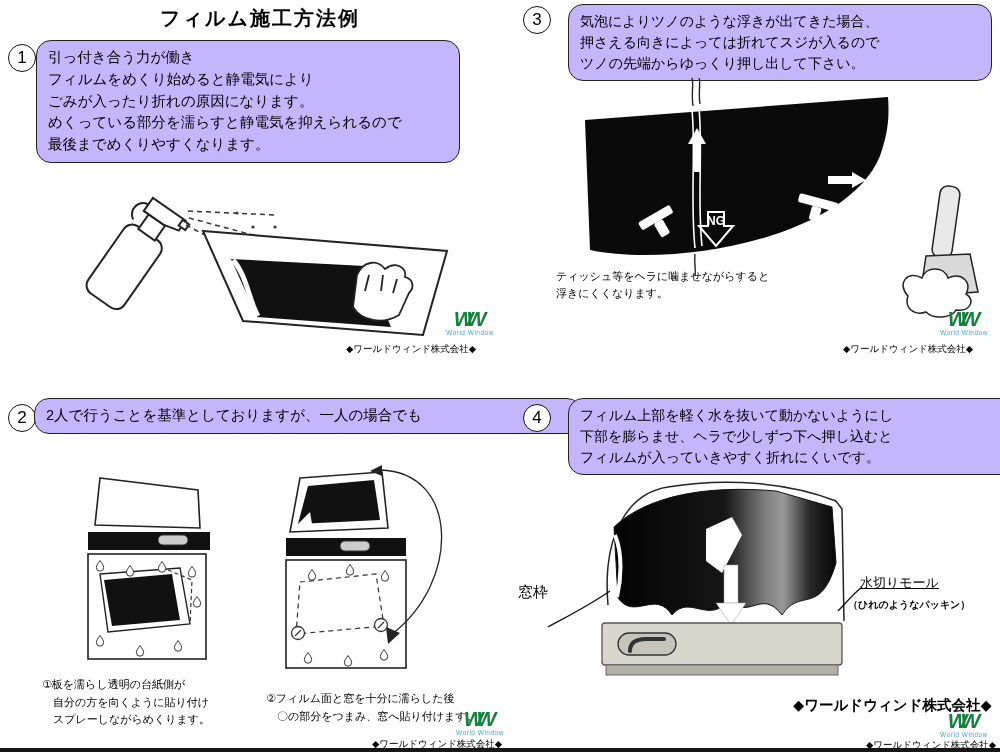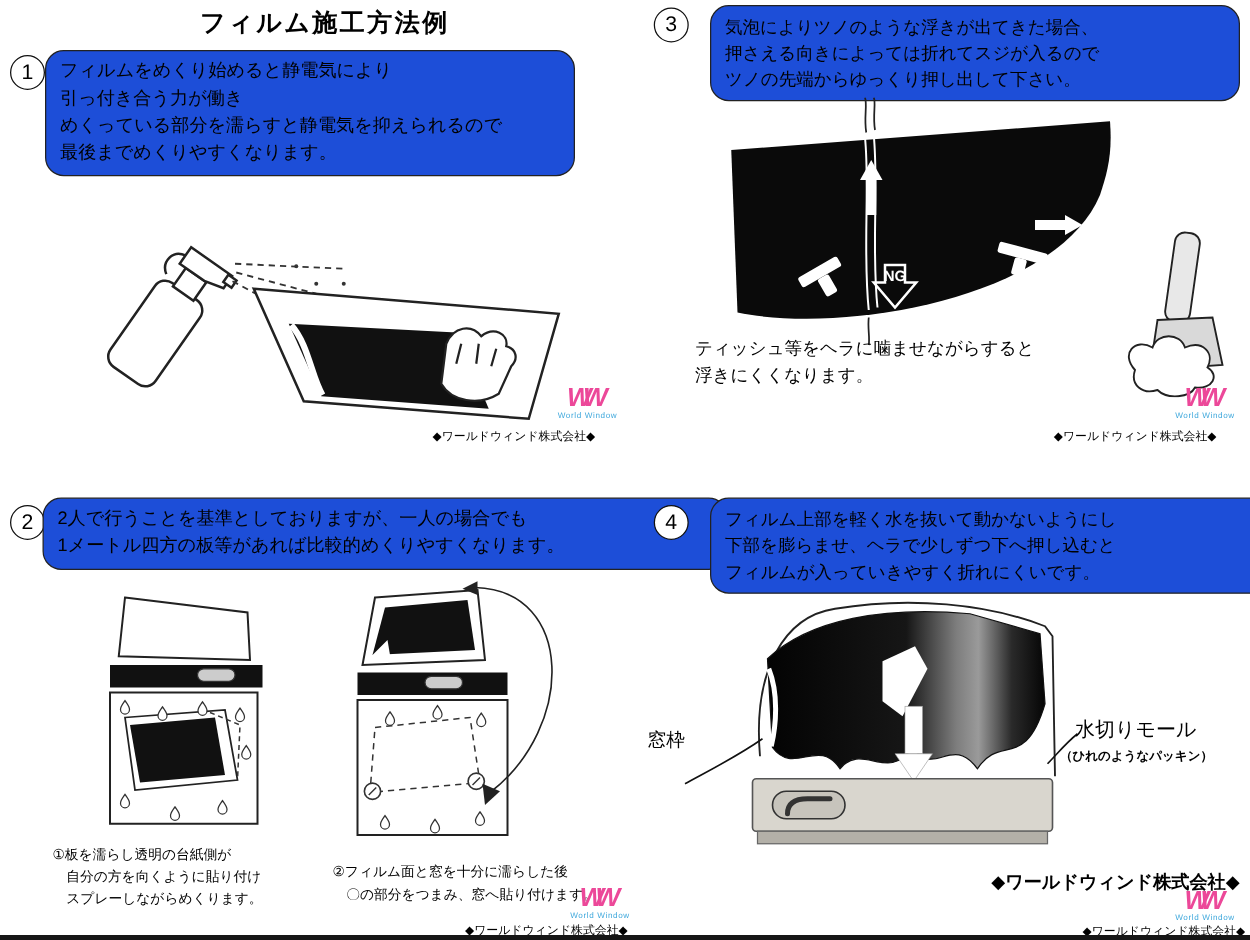--- a/index.html
+++ b/index.html
@@ -7,52 +7,53 @@
   body { font-family:"Liberation Sans","DejaVu Sans",sans-serif; color:#000; }
   .page { position:relative; width:1000px; height:752px; background:#fff; overflow:hidden; }
   .abs { position:absolute; }
   .title { font-size:20px; font-weight:600; letter-spacing:2px; }
   .step-num {
     width:28px; height:28px; border:1.7px solid #111; border-radius:50%;
     display:flex; align-items:center; justify-content:center;
     font-size:17px; font-weight:500; background:#fff;
   }
   .bubble {
-    border:1.7px solid #222; border-radius:15px; background:#1d4ed8;
+    border:1.7px solid #222; border-radius:15px; background:#c4b5fd;
     padding:6px 11px; font-size:14.5px; line-height:1.5;
   }
   .bubble div { white-space:nowrap; }
-  .note { font-size:14px; line-height:1.55; }
+  .note { font-size:11px; line-height:1.55; }
   .note div { white-space:nowrap; }
   .caption { font-size:11px; line-height:1.6; }
   .caption div { white-space:nowrap; }
   .label-md { font-size:15px; }
-  .label-sm { font-size:16px; }
+  .label-sm { font-size:13px;text-decoration:underline; }
   .label-xs { font-size:10px;font-weight:bold; }
   .company-small { font-size:9.5px; white-space:nowrap; }
   .company-bold { font-size:14.5px; font-weight:bold; white-space:nowrap; }
   .ww-logo { text-align:center; line-height:1; }
-  .ww-logo .glyph { font-style:italic; font-weight:bold; font-size:21px; letter-spacing:-7px; color:#ec4899; padding-right:7px;text-align:center; }
+  .ww-logo .glyph { font-style:italic; font-weight:bold; font-size:21px; letter-spacing:-7px; color:#15803d; padding-right:7px;text-align:center; }
   .ww-logo .sub { font-size:6.5px; color:#3fa8dc; margin-top:1px; letter-spacing:0.5px; }
   .bottom-bar { background:#161616; }
   svg { display:block; }
 </style>
 </head>
 <body>
 
 <div class="page">
 
   <div class="abs title" style="left:160px; top:5px;">フィルム施工方法例</div>
 
   <div class="abs step-num" style="left:8px; top:44px;">
     <span>1</span>
   </div>
   <div class="abs bubble" style="left:36px; top:40px; width:424px;">
+    <div>引っ付き合う力が働き</div>
     <div>フィルムをめくり始めると静電気により</div>
-    <div>引っ付き合う力が働き</div>
+    <div>ごみが入ったり折れの原因になります。</div>
     <div>めくっている部分を濡らすと静電気を抑えられるので</div>
     <div>最後までめくりやすくなります。</div>
   </div>
 
   <svg class="abs" style="left:35px; top:163px;" width="440" height="192" viewBox="0 0 440 192">
 
     <g transform="translate(95,92) rotate(35)" stroke="#222" fill="#fff" stroke-width="2">
       <rect x="-20" y="-28" width="44" height="82" rx="10"></rect>
       <rect x="-8" y="-44" width="20" height="18"></rect>
       <path d="M-14,-44 L-14,-60 L26,-60 L26,-48 L10,-44 Z"></path>
@@ -153,21 +154,20 @@
     <div class="glyph">WW</div>
     <div class="sub">World Window</div>
   </div>
   <div class="abs company-small" style="left:843px; top:343px;">◆ワールドウィンド株式会社◆</div>
 
   <div class="abs step-num" style="left:8px; top:404px;">
     <span>2</span>
   </div>
   <div class="abs bubble" style="left:34px; top:398px; width:548px;">
     <div>2人で行うことを基準としておりますが、一人の場合でも</div>
-    <div>1メートル四方の板等があれば比較的めくりやすくなります。</div>
   </div>
 
   <svg class="abs" style="left:40px; top:462px;" width="440" height="212" viewBox="0 0 440 212">
     <defs>
       <path id="dropPath" d="M0,-5.5 C2,-2.5 3.6,-0.8 3.6,1.6 A3.6,3.6 0 1 1 -3.6,1.6 C-3.6,-0.8 -2,-2.5 0,-5.5 Z"></path>
     </defs>
 
     <g>
       <polygon points="60,16 158,28 160,66 55,63" fill="#fff" stroke="#222" stroke-width="1.6"></polygon>
       <rect x="48" y="70" width="122" height="18" fill="#111"></rect>

